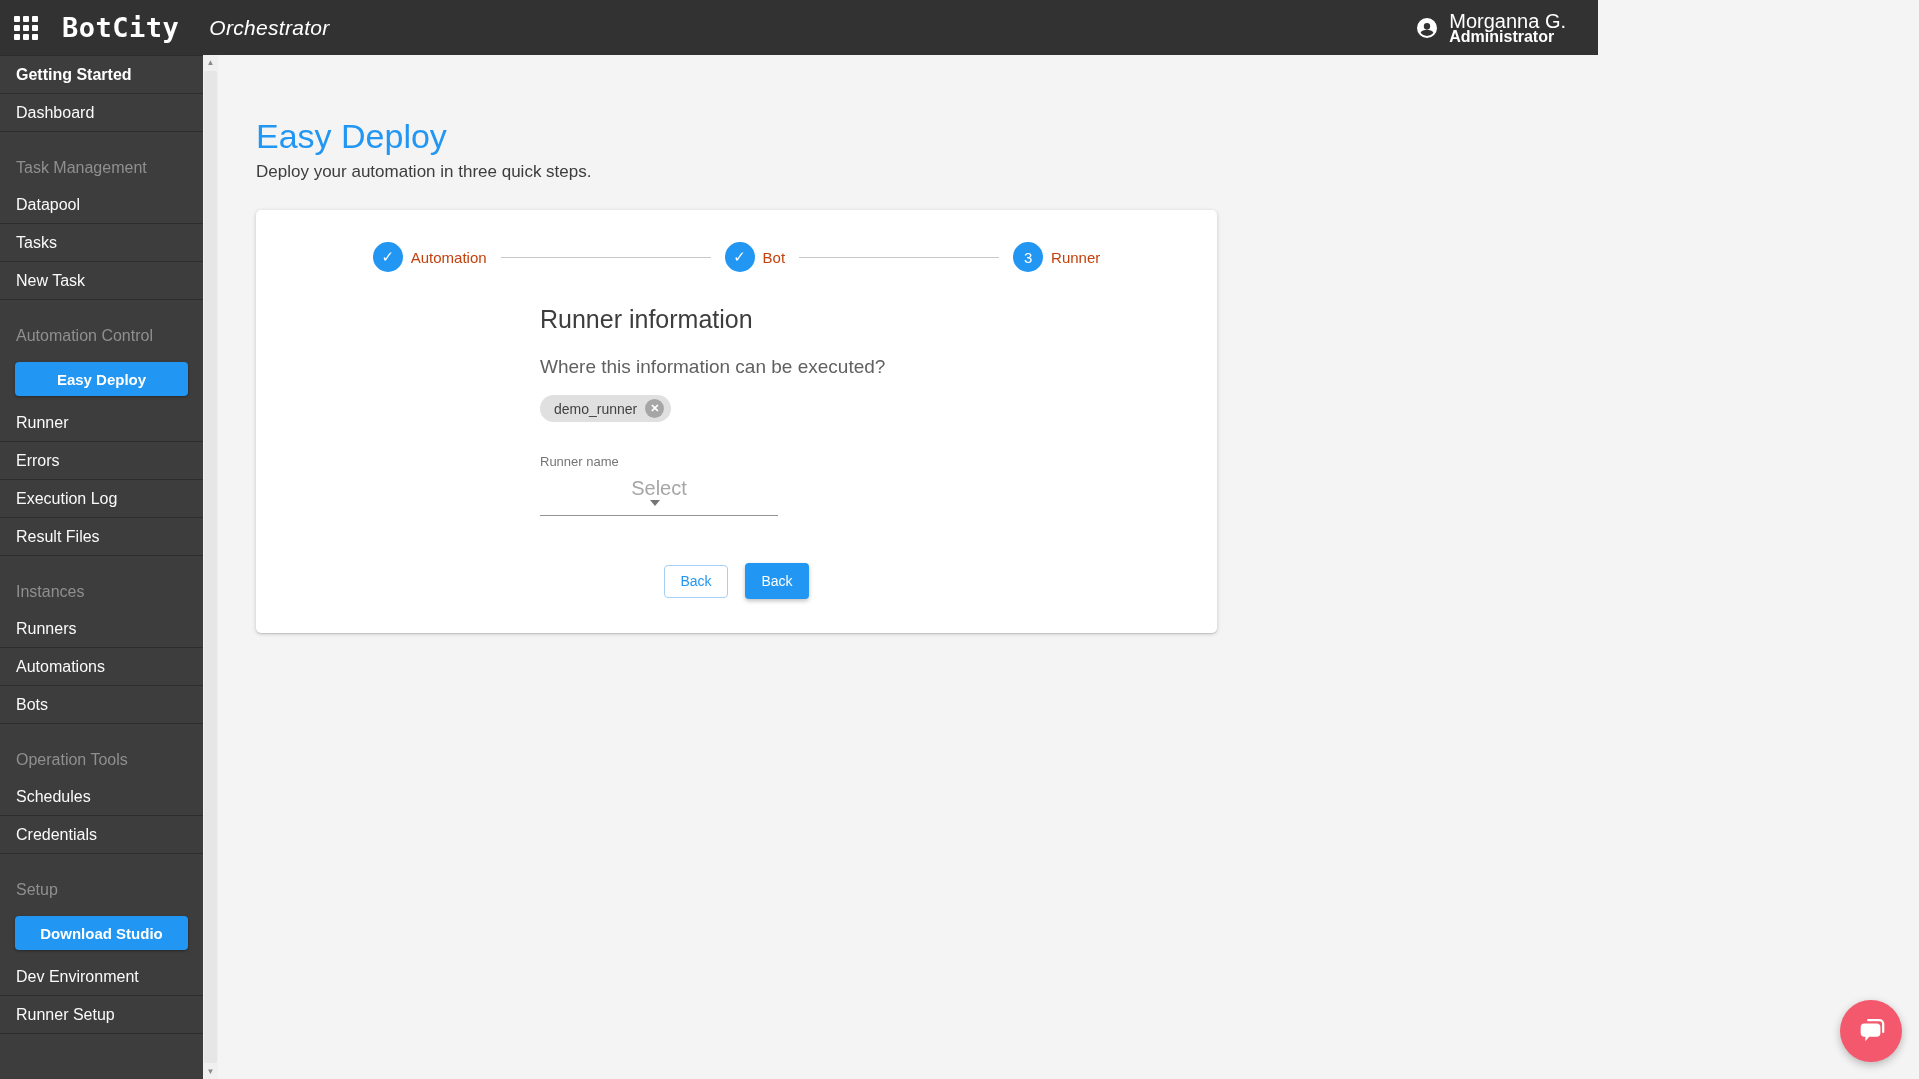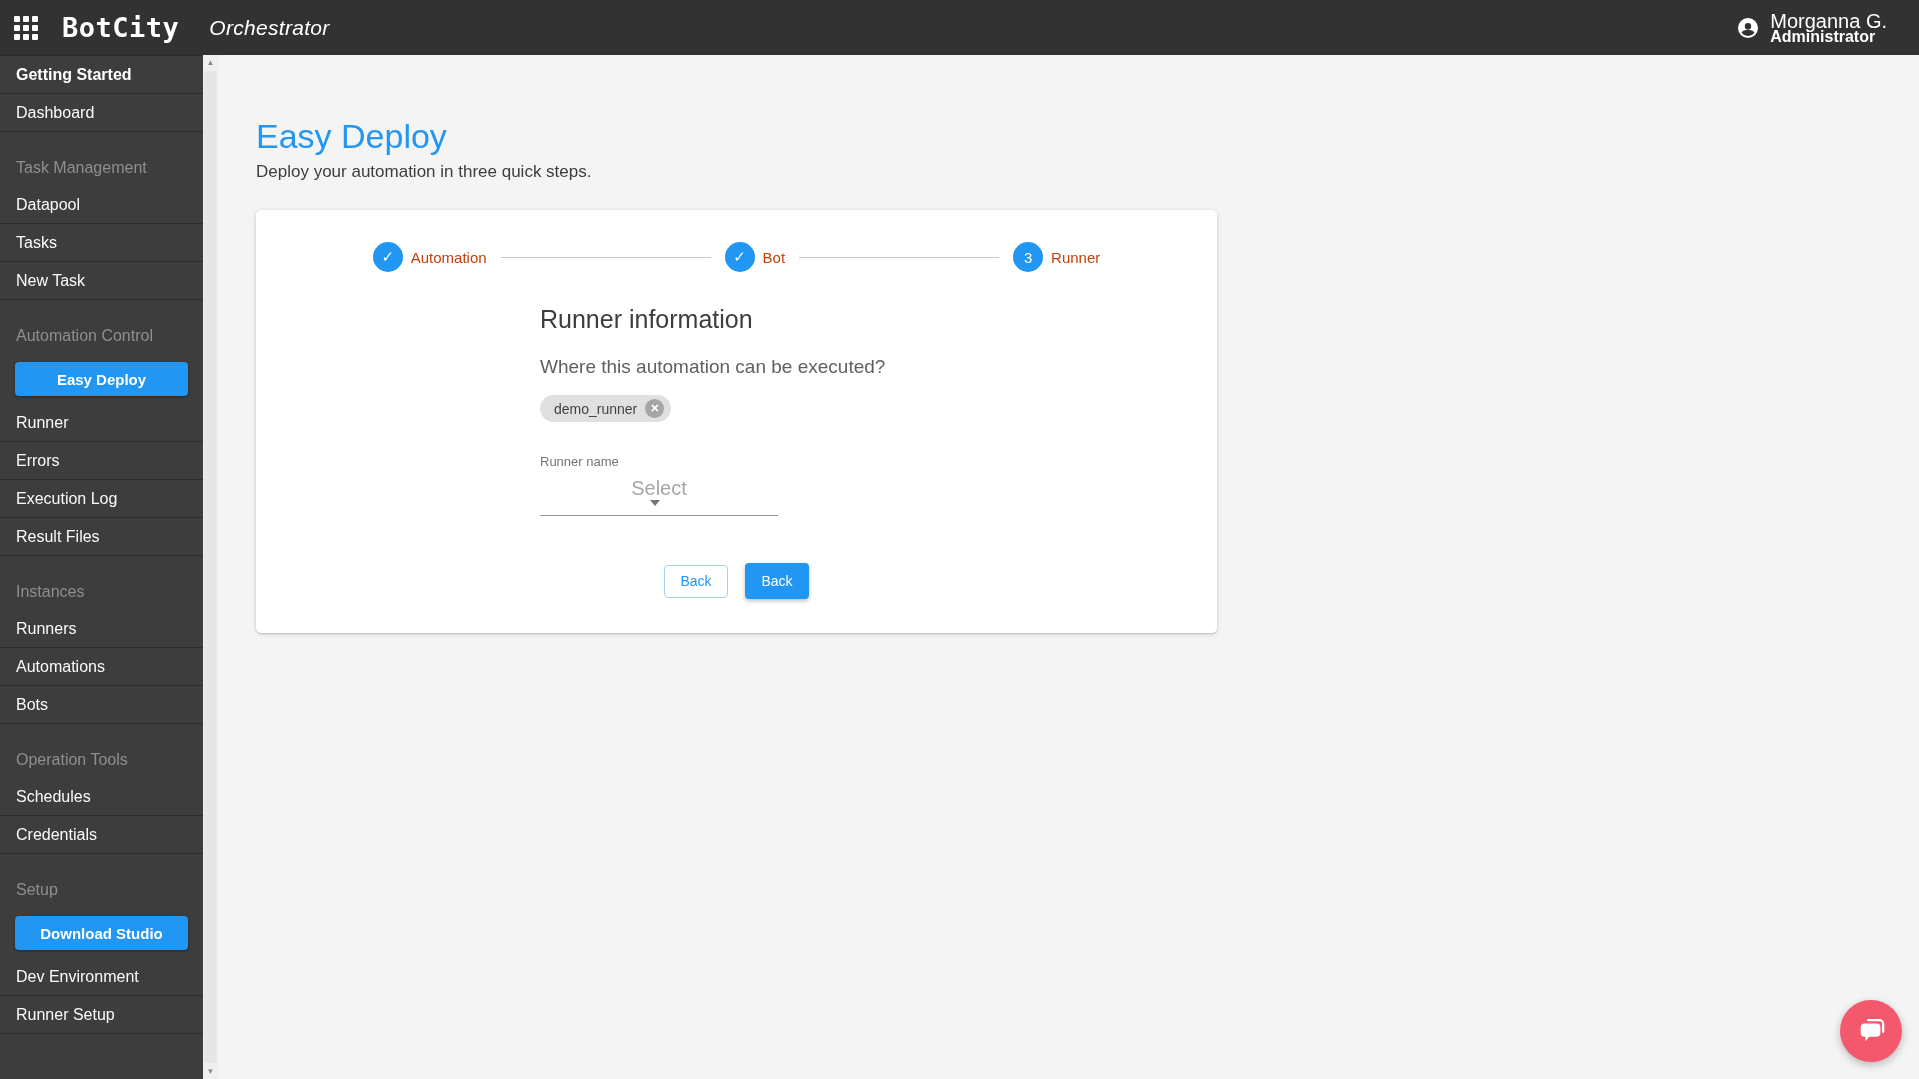--- a/index.html
+++ b/index.html
@@ -1,20 +1,20 @@
 <!DOCTYPE html>
 <html><head>
 <meta charset="utf-8">
 <style>
   * { margin:0; padding:0; box-sizing:border-box; }
   html,body { width:1919px; height:1079px; overflow:hidden;
     font-family:"Liberation Sans", sans-serif; background:#f4f4f4; }
 
   
-  .topbar { position:absolute; left:0; top:0; width:1919px; height:55px;
+  .topbar { position:absolute; left:0; top:0; width:1598px; height:55px;
     background:#323232; display:flex; align-items:center; z-index:30; }
   .apps-grid { margin-left:14px; width:24px; height:24px; display:grid;
     grid-template-columns:repeat(3,6px); grid-template-rows:repeat(3,6px);
     gap:3px; cursor:pointer; }
   .apps-grid span { background:#fff; border-radius:1px; }
   .logo { margin-left:24px; color:#fff; font-family:"DejaVu Sans Mono", monospace;
     font-weight:bold; font-size:27px; letter-spacing:0.5px; }
   .app-title { margin-left:30px; color:#fff; font-style:italic; font-size:21px;
     font-weight:500; letter-spacing:0.3px; }
   .user { position:absolute; right:32px; top:0; height:55px; display:flex;
@@ -183,21 +183,21 @@
         <div class="step-label">Bot</div>
       </div>
       <div class="step-line l2"></div>
       <div class="step">
         <div class="step-circle">3</div>
         <div class="step-label">Runner</div>
       </div>
     </div>
 
     <div class="form-heading">Runner information</div>
-    <div class="form-question">Where this automation can be executed?</div>
+    <div class="form-question">Where this information can be executed?</div>
 
     <div class="chip">
       <span class="chip-label">demo_runner</span>
       <span class="chip-close">✕</span>
     </div>
 
     <div class="select-field">
       <div class="select-label">Runner name</div>
       <div class="select-control">
         <span class="select-placeholder">Select</span>

